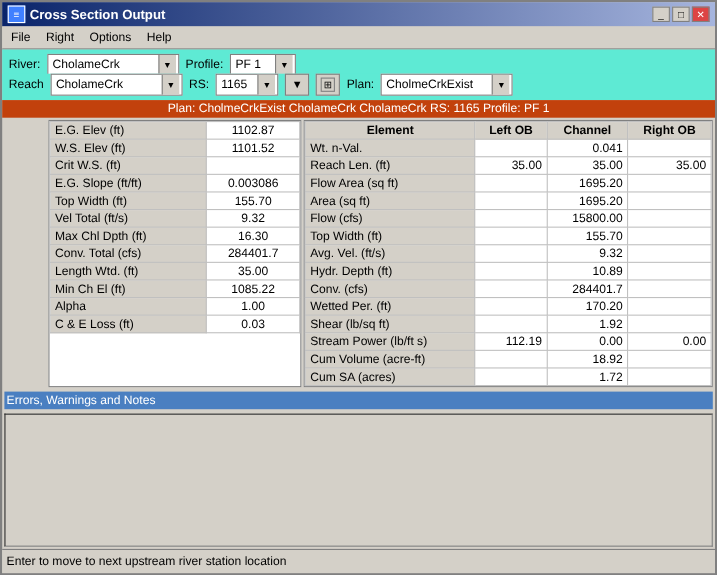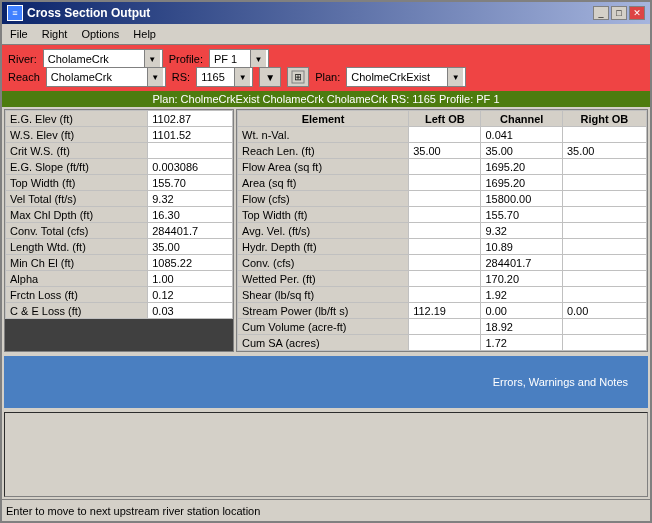--- a/index.html
+++ b/index.html
@@ -75,21 +75,21 @@
     .menu-item {
       padding: 2px 6px;
       cursor: pointer;
       font-size: 11px;
     }
     .toolbar {
       display: flex;
       align-items: center;
       padding: 4px 6px;
       gap: 8px;
-      background: #ef4444;
+      background: #5eead4;
     }
     .toolbar-row {
       display: flex;
       align-items: center;
       gap: 6px;
       width: 100%;
       flex-wrap: wrap;
     }
     .field-label {
       font-size: 11px;
@@ -129,31 +129,32 @@
       height: 20px;
       background: #d4d0c8;
       border: 1px solid #808080;
       display: flex;
       align-items: center;
       justify-content: center;
       cursor: pointer;
       font-size: 10px;
     }
     .plan-section {
-      background: #4d7c0f;
+      background: #c2410c;
       color: white;
       text-align: center;
       padding: 2px;
       font-size: 11px;
     }
     .left-panel {
       width: 230px;
       border: 1px solid #808080;
-      background: #404040;
+      background: #ffffff;
       overflow: hidden;
+      margin-left: 40px;
     }
     .right-panel {
       flex: 1;
       border: 1px solid #808080;
       background: white;
       overflow: hidden;
     }
     .panel-table {
       width: 100%;
       border-collapse: collapse;
@@ -162,21 +163,21 @@
     .panel-table td {
       border: 1px solid #c0c0c0;
       padding: 1px 4px;
       height: 16px;
     }
     .panel-table td:first-child {
       background: #d4d0c8;
       white-space: nowrap;
     }
     .panel-table td:last-child {
-      text-align: left;
+      text-align: center;
       background: white;
     }
     .right-table {
       width: 100%;
       border-collapse: collapse;
       font-size: 11px;
       padding-left: 12px;
     }
     .right-table th {
       background: #d4d0c8;
@@ -187,27 +188,27 @@
     }
     .right-table td {
       border: 1px solid #c0c0c0;
       padding: 1px 4px;
       height: 16px;
     }
     .right-table td:first-child {
       background: #d4d0c8;
     }
     .right-table td.num {
-      text-align: left;
+      text-align: right;
     }
     .errors-section {
       background: #4a7fc1;
       color: white;
-      text-align: right;
-      padding: 20px;
+      text-align: left;
+      padding: 2px;
       font-size: 11px;
       margin: 2px;
     }
     .blank-area {
       flex: 1;
       background: #d4d0c8;
       margin: 2px;
       border: 1px inset #808080;
       min-height: 60px;
     }
@@ -336,24 +337,20 @@
             </tr>
             <tr>
               <td>Min Ch El (ft)</td>
               <td>1085.22</td>
             </tr>
             <tr>
               <td>Alpha</td>
               <td>1.00</td>
             </tr>
             <tr>
-              <td>Frctn Loss (ft)</td>
-              <td>0.12</td>
-            </tr>
-            <tr>
               <td>C &amp; E Loss (ft)</td>
               <td>0.03</td>
             </tr>
           </tbody>
       </table>
     </div>
 
     <div class="right-panel">
       <table class="right-table">
         <thead id="right-thead">

